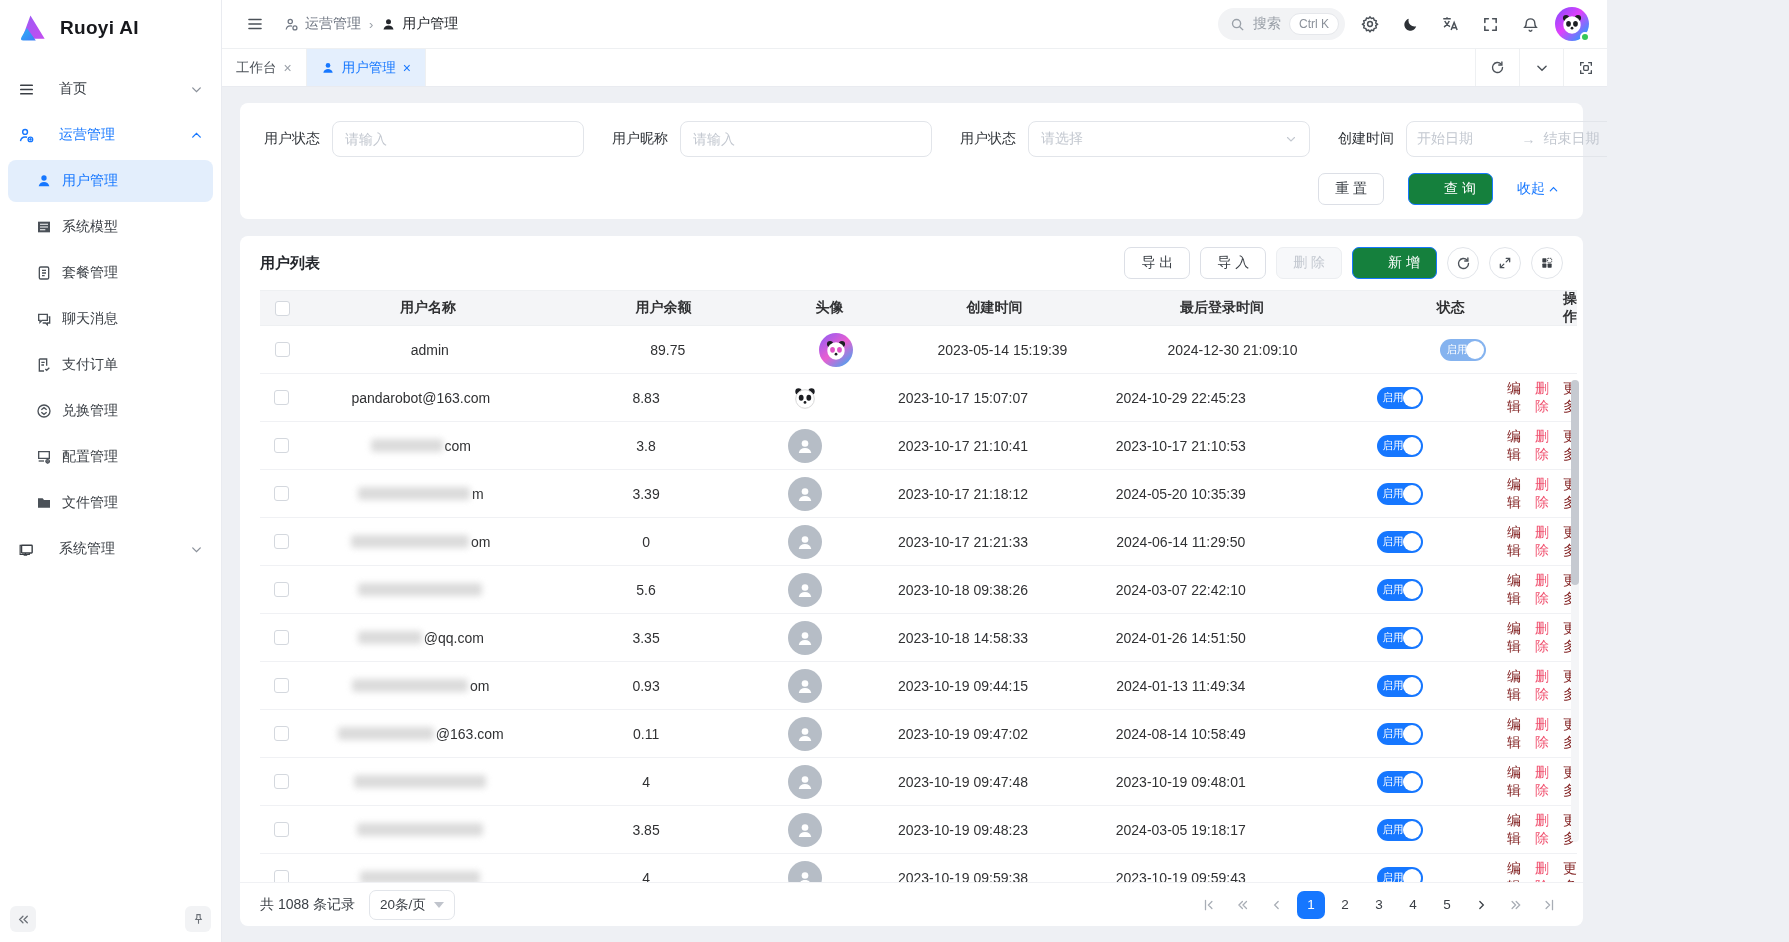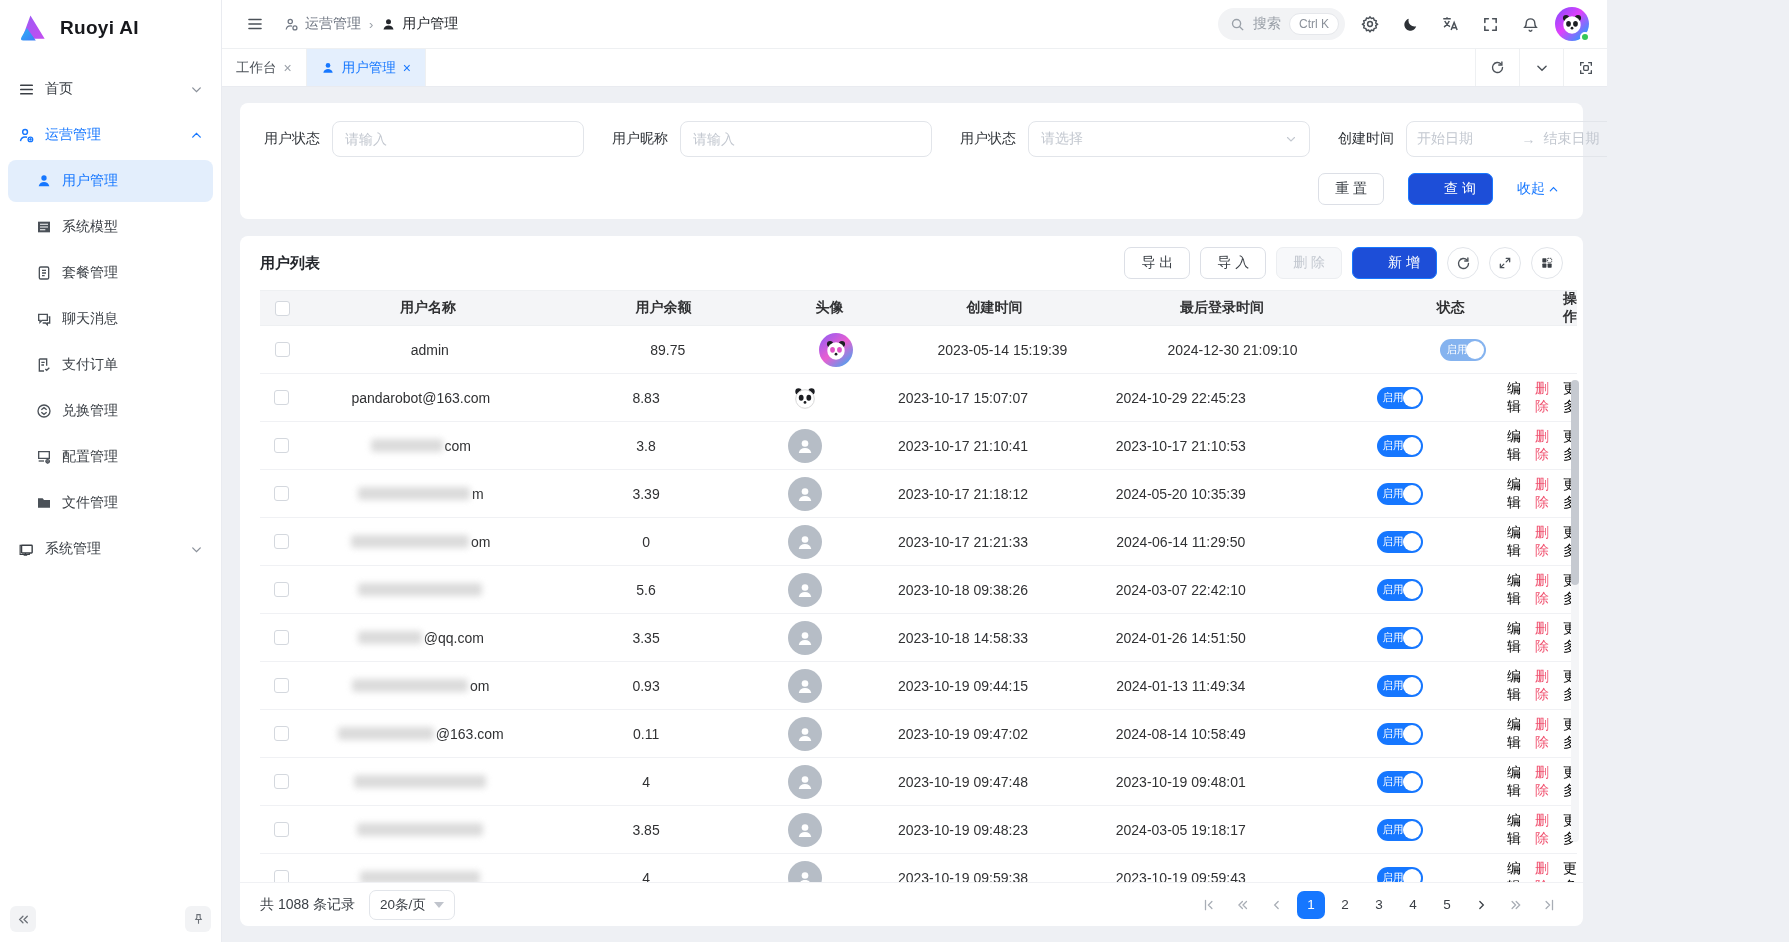--- a/index.html
+++ b/index.html
@@ -5,21 +5,21 @@
   * { margin:0; padding:0; box-sizing:border-box; }
   html,body { width:1789px; height:942px; overflow:hidden; background:#eef0f4;
     font-family:"Liberation Sans","DejaVu Sans",sans-serif; font-size:14px; color:#303133; }
   .app { display:flex; width:1607px; height:942px; }
 
   
   .sidebar { width:222px; background:#fff; border-right:1px solid #e9ebf0; position:relative; flex-shrink:0; }
   .logo { display:flex; align-items:center; gap:10px; padding:14px 18px; height:56px; }
   .logo-text { font-size:19px; font-weight:bold; color:#17181c; letter-spacing:.3px; }
   .nav { padding:8px 8px 0 8px; }
-  .nav-item { display:flex; align-items:center; gap:10px; height:42px; padding:0 10px; margin:4px 0;
+  .nav-item { display:flex; align-items:center; gap:24px; height:42px; padding:0 10px; margin:4px 0;
     border-radius:8px; color:#3a3f45; cursor:pointer; }
   .nav-item .chev { margin-left:auto; color:#8b919a; display:flex; }
   .nav-item.parent-active { color:#1677ff; }
   .nav-item.parent-active .chev { color:#1677ff; }
   .subnav { }
   .sub-item { display:flex; align-items:center; gap:10px; height:42px; margin:4px 0; padding:0 10px 0 28px;
     border-radius:8px; color:#3a3f45; cursor:pointer; }
   .sub-item.active { background:#e3eefc; color:#1677ff; }
   .sub-item .icn { display:flex; color:#4b5158; }
   .sub-item.active .icn { color:#1677ff; }
@@ -75,21 +75,21 @@
   .f-select { width:282px; height:36px; border:1px solid #e2e5ea; border-radius:8px; padding:0 12px;
     display:flex; align-items:center; color:#c3c8d0; cursor:pointer; }
   .f-select .caret { margin-left:auto; color:#c3c8d0; display:flex; }
   .f-daterange { width:268px; height:36px; border:1px solid #e2e5ea; border-radius:8px; padding:0 10px;
     display:flex; align-items:center; gap:8px; color:#c3c8d0; cursor:pointer; }
   .f-daterange .dph { flex:1; }
   .filter-actions { display:flex; justify-content:flex-end; align-items:center; gap:24px; margin-top:16px; }
   .btn { height:32px; padding:0 16px; border-radius:7px; border:1px solid #dcdfe6; background:#fff;
     color:#3a3f45; font-size:14px; cursor:pointer; display:inline-flex; align-items:center; justify-content:center;
     font-family:inherit; }
-  .btn.primary { background:#1d4ed8; border-color:#1677ff; color:#fff;padding-left:35px; }
+  .btn.primary { background:#15803d; border-color:#1677ff; color:#fff;padding-left:35px; }
   .btn.disabled { background:#f7f8fa; border-color:#eceef1; color:#c3c8d0; cursor:default; }
   .link-collapse { color:#1677ff; display:flex; align-items:center; gap:3px; cursor:pointer; }
 
   
   .table-card { height:690px; display:flex; flex-direction:column; position:relative; }
   .tc-head { height:54px; display:flex; align-items:center; padding:0 20px; }
   .tc-title { font-size:15px; font-weight:bold; color:#24272c; }
   .tc-tools { margin-left:auto; display:flex; align-items:center; gap:10px; }
   .round-btn { width:32px; height:32px; border:1px solid #e2e5ea; border-radius:50%; background:#fff;
     display:flex; align-items:center; justify-content:center; color:#4b5158; cursor:pointer; }
@@ -118,21 +118,21 @@
   .av-default { width:34px; height:34px; background:#b6bdc6; }
 
   .toggle { width:46px; height:22px; border-radius:11px; background:#1677ff; position:relative; cursor:pointer;
     display:flex; align-items:center; }
   .toggle .tg-label { color:#fff; font-size:10.5px; margin-left:6px; }
   .toggle .knob { position:absolute; right:2px; top:2px; width:18px; height:18px; border-radius:50%; background:#fff; }
   .toggle.light { background:#85b3ef; }
 
   .row-actions { display:flex; gap:14px; }
   .a-link { cursor:pointer; font-size:14px; }
-  .a-edit, .a-more { color:#000000; }
+  .a-edit, .a-more { color:#7f1d1d; }
   .a-del { color:#f0506e; }
 
   .vscroll { position:absolute; right:4px; top:90px; bottom:40px; width:8px; background:#f4f5f7; border-radius:4px; }
   .vthumb { position:absolute; top:0; left:0; width:8px; height:205px; background:#c6cad1; border-radius:4px; cursor:pointer; }
 
   .tc-foot { height:44px; display:flex; align-items:center; padding:0 20px; border-top:1px solid #f0f1f4; }
   .total-text { color:#3a3f45; margin-right:14px; }
   .page-size { height:30px; border:1px solid #e2e5ea; border-radius:7px; padding:0 10px; display:flex;
     align-items:center; gap:8px; color:#3a3f45; cursor:pointer; font-size:13.5px; }
   .page-size .tri { width:0; height:0; border-left:5px solid transparent; border-right:5px solid transparent;

